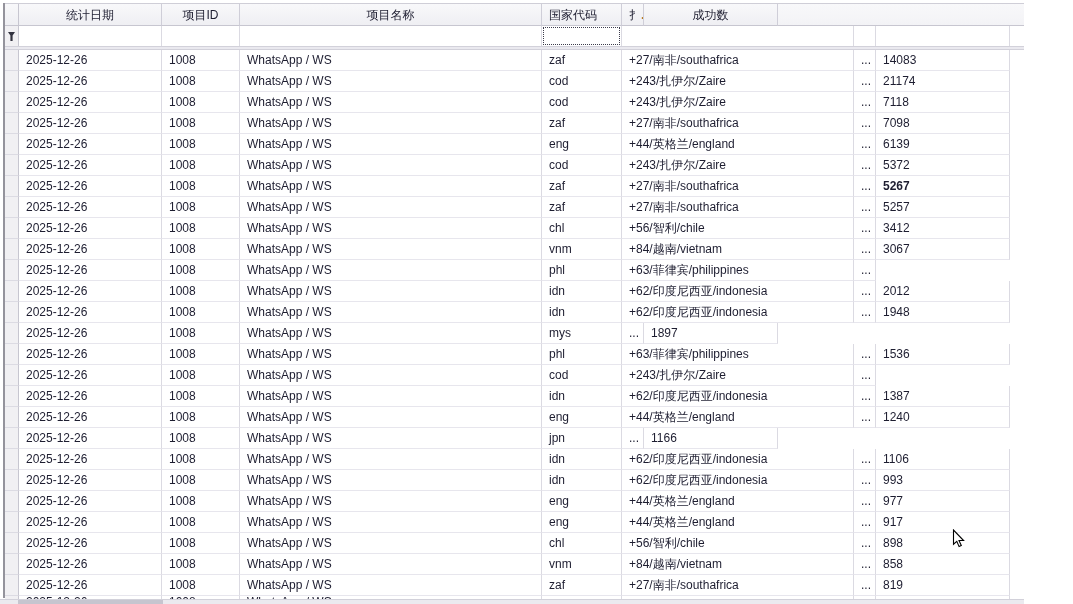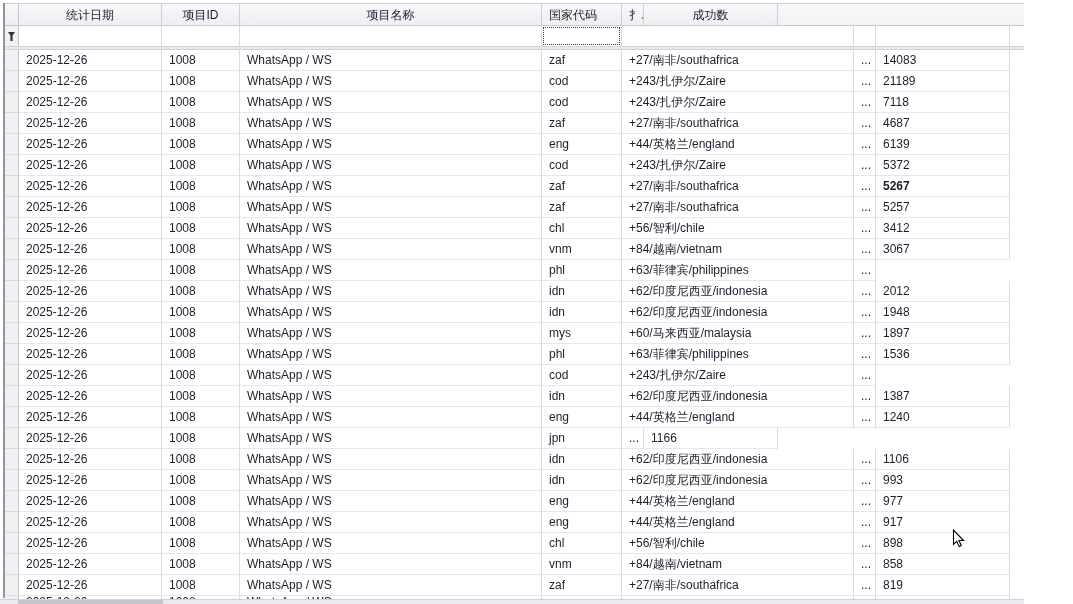--- a/index.html
+++ b/index.html
@@ -102,41 +102,41 @@
           <div class="cell" style="width: 134px;"><span>14083</span></div>
         </div>
         <div class="row">
           <div class="indcell"></div>
           <div class="cell" style="width: 143px;"><span>2025-12-26</span></div>
           <div class="cell" style="width: 78px;"><span>1008</span></div>
           <div class="cell" style="width: 302px;"><span>WhatsApp / WS</span></div>
           <div class="cell" style="width: 80px;"><span>cod</span></div>
           <div class="cell" style="width: 232px;"><span>+243/扎伊尔/Zaire</span></div>
           <div class="cell" style="width: 22px;"><span>...</span></div>
-          <div class="cell" style="width: 134px;"><span>21189</span></div>
+          <div class="cell" style="width: 134px;"><span>21174</span></div>
         </div>
         <div class="row">
           <div class="indcell"></div>
           <div class="cell" style="width: 143px;"><span>2025-12-26</span></div>
           <div class="cell" style="width: 78px;"><span>1008</span></div>
           <div class="cell" style="width: 302px;"><span>WhatsApp / WS</span></div>
           <div class="cell" style="width: 80px;"><span>cod</span></div>
           <div class="cell" style="width: 232px;"><span>+243/扎伊尔/Zaire</span></div>
           <div class="cell" style="width: 22px;"><span>...</span></div>
           <div class="cell" style="width: 134px;"><span>7118</span></div>
         </div>
         <div class="row">
           <div class="indcell"></div>
           <div class="cell" style="width: 143px;"><span>2025-12-26</span></div>
           <div class="cell" style="width: 78px;"><span>1008</span></div>
           <div class="cell" style="width: 302px;"><span>WhatsApp / WS</span></div>
           <div class="cell" style="width: 80px;"><span>zaf</span></div>
           <div class="cell" style="width: 232px;"><span>+27/南非/southafrica</span></div>
           <div class="cell" style="width: 22px;"><span>...</span></div>
-          <div class="cell" style="width: 134px;"><span>4687</span></div>
+          <div class="cell" style="width: 134px;"><span>7098</span></div>
         </div>
         <div class="row">
           <div class="indcell"></div>
           <div class="cell" style="width: 143px;"><span>2025-12-26</span></div>
           <div class="cell" style="width: 78px;"><span>1008</span></div>
           <div class="cell" style="width: 302px;"><span>WhatsApp / WS</span></div>
           <div class="cell" style="width: 80px;"><span>eng</span></div>
           <div class="cell" style="width: 232px;"><span>+44/英格兰/england</span></div>
           <div class="cell" style="width: 22px;"><span>...</span></div>
           <div class="cell" style="width: 134px;"><span>6139</span></div>
@@ -219,21 +219,20 @@
           <div class="cell" style="width: 232px;"><span>+62/印度尼西亚/indonesia</span></div>
           <div class="cell" style="width: 22px;"><span>...</span></div>
           <div class="cell" style="width: 134px;"><span>1948</span></div>
         </div>
         <div class="row">
           <div class="indcell"></div>
           <div class="cell" style="width: 143px;"><span>2025-12-26</span></div>
           <div class="cell" style="width: 78px;"><span>1008</span></div>
           <div class="cell" style="width: 302px;"><span>WhatsApp / WS</span></div>
           <div class="cell" style="width: 80px;"><span>mys</span></div>
-          <div class="cell" style="width: 232px;"><span>+60/马来西亚/malaysia</span></div>
           <div class="cell" style="width: 22px;"><span>...</span></div>
           <div class="cell" style="width: 134px;"><span>1897</span></div>
         </div>
         <div class="row">
           <div class="indcell"></div>
           <div class="cell" style="width: 143px;"><span>2025-12-26</span></div>
           <div class="cell" style="width: 78px;"><span>1008</span></div>
           <div class="cell" style="width: 302px;"><span>WhatsApp / WS</span></div>
           <div class="cell" style="width: 80px;"><span>phl</span></div>
           <div class="cell" style="width: 232px;"><span>+63/菲律宾/philippines</span></div>

